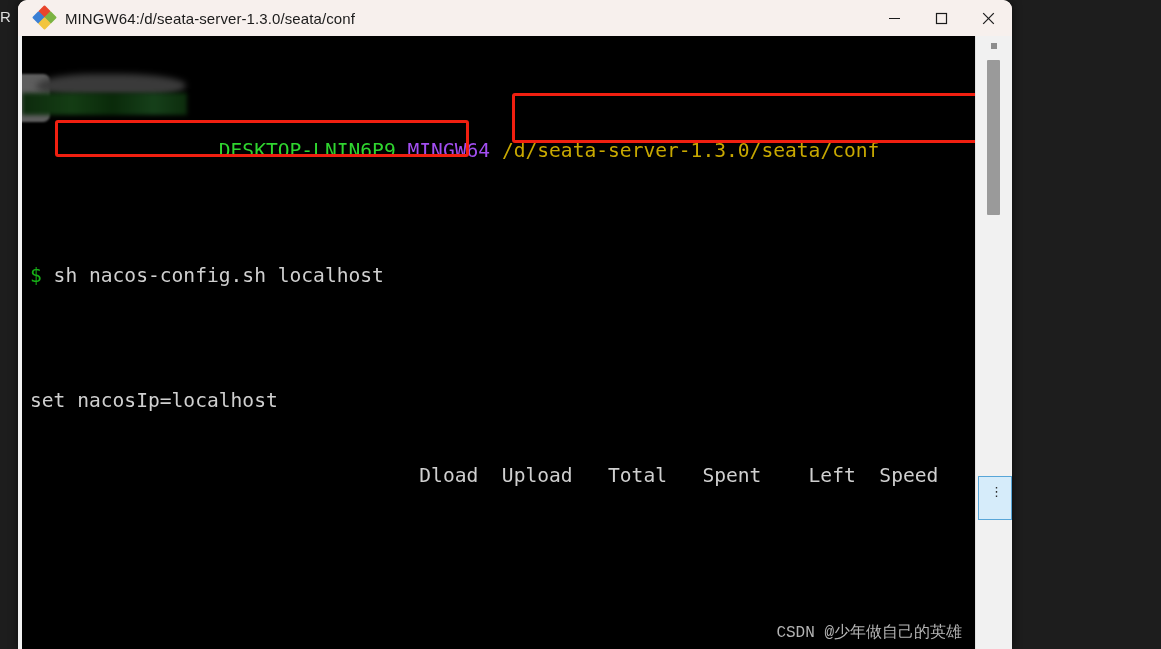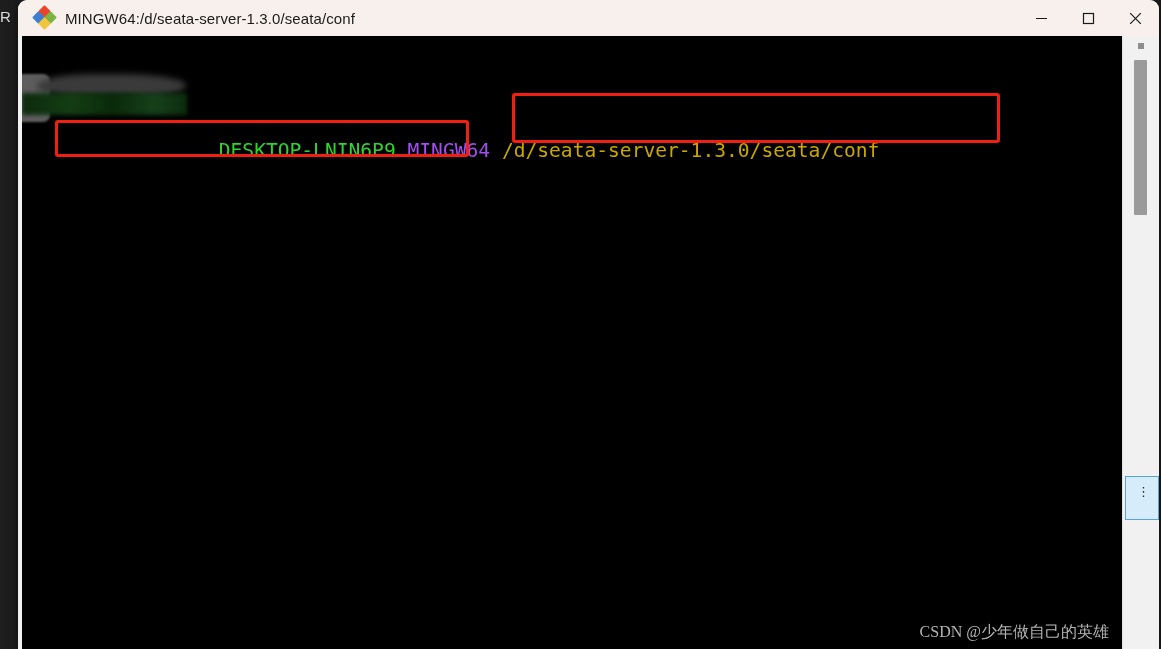--- a/index.html
+++ b/index.html
@@ -29,21 +29,21 @@
     color: #dedede;
     font-size: 15px;
     font-family: "Liberation Sans", sans-serif;
   }
 
   
   #window {
     position: absolute;
     left: 18px;
     top: 0px;
-    width: 1141px;
+    width: 994px;
     height: 649px;
     border-radius: 9px 9px 0 0;
     background: #f6efec;
     box-shadow: 0 0 10px rgba(0,0,0,0.55);
     overflow: hidden;
   }
 
   
   #titlebar {
     position: relative;
@@ -172,21 +172,21 @@
   #annot-cmd  { left: 33px;  top: 84px; width: 408px; height: 31px; }
   #annot-path { left: 490px; top: 57px; width: 482px; height: 44px; }
 
   
   #watermark {
     position: absolute;
     right: 14px;
     bottom: 6px;
     font-size: 16px;
     color: #b4b4b4;
-    font-family: Liberation Serif, serif;
+    font-family: Liberation Mono, monospace;
     white-space: nowrap;
   }
 
   
   #scrollbar {
     position: absolute;
     right: 0px;
     top: 0;
     width: 36px;
     height: 613px;
@@ -272,22 +272,25 @@
   <div id="term-wrap">
 
     <div id="term">
 
       <div id="screen">
 
         
         <div class="ln"><span>                </span><span class="green">DESKTOP-LNIN6P9</span><span> </span><span class="purple">MINGW64</span><span> </span><span class="yellow">/d/seata-server-1.3.0/seata/conf</span></div>
 
         
-
-        
+        <div class="ln"><span class="gprompt">$</span><span> </span><span>sh nacos-config.sh localhost</span></div>
+
+        
+        <div class="ln">set nacosIp=localhost</div>
+        <div class="ln">                                 Dload  Upload   Total   Spent    Left  Speed</div>
         
         
         
         
         
         
         
         
         
         

